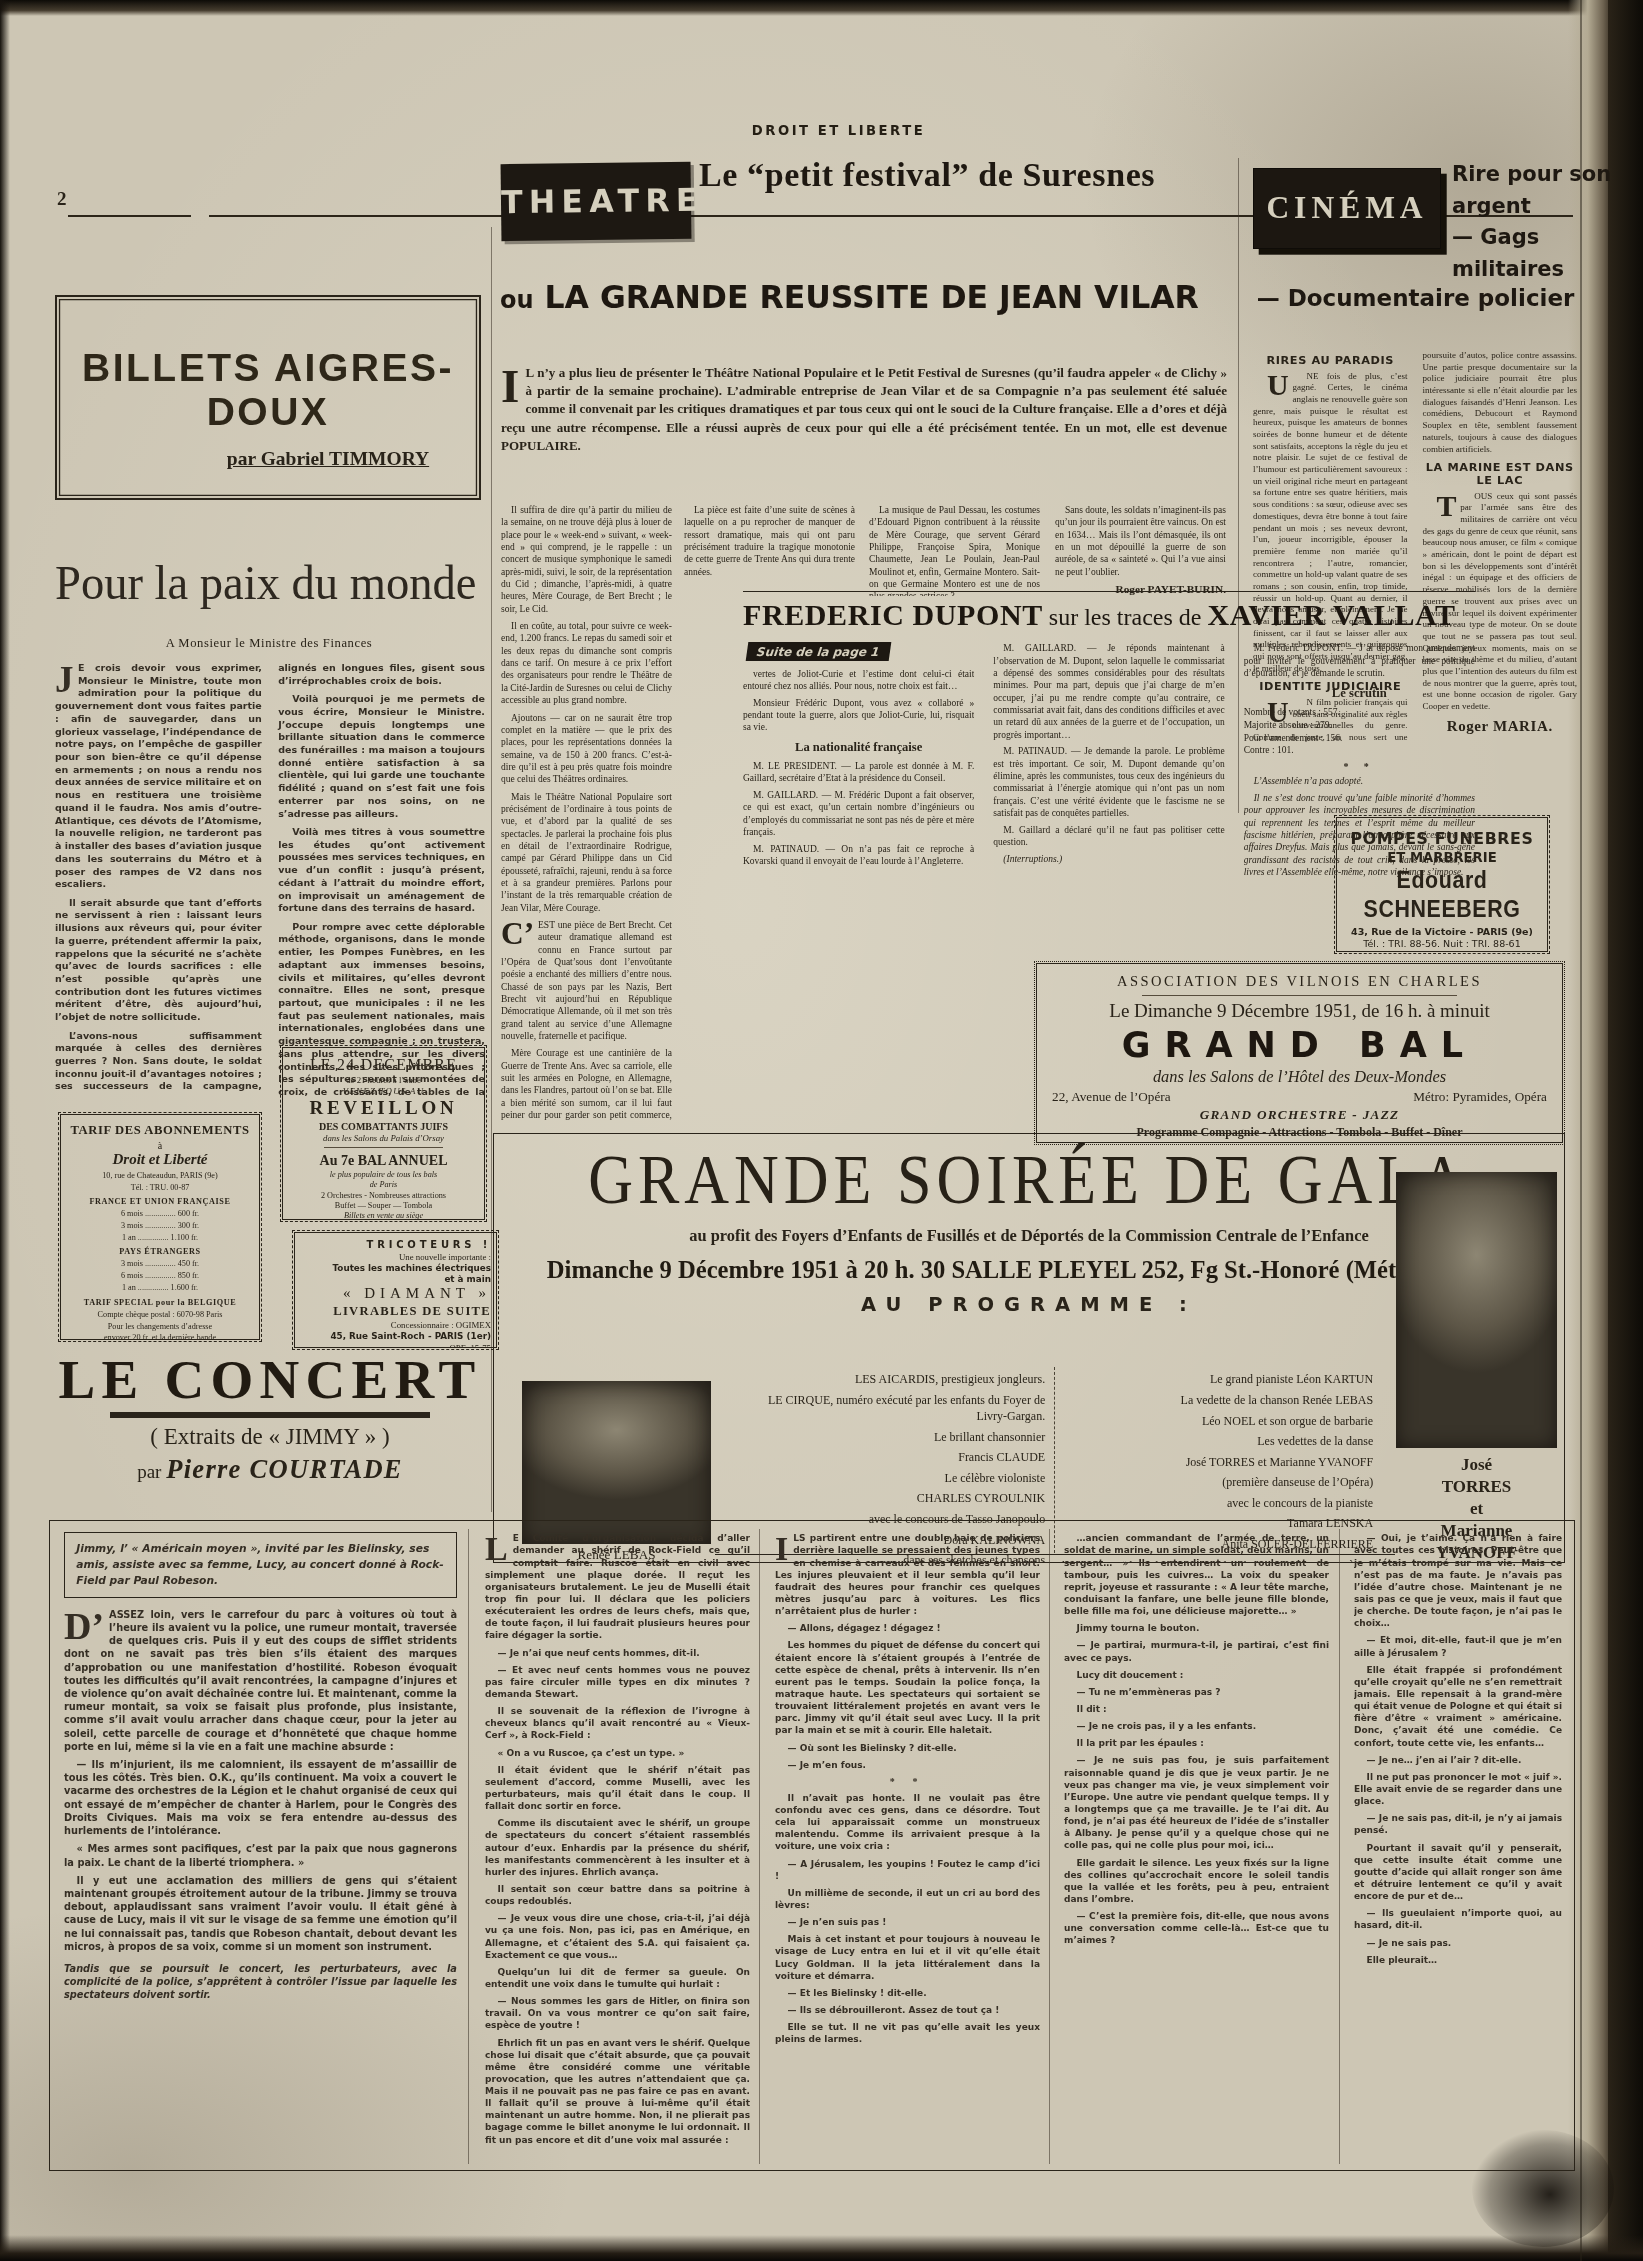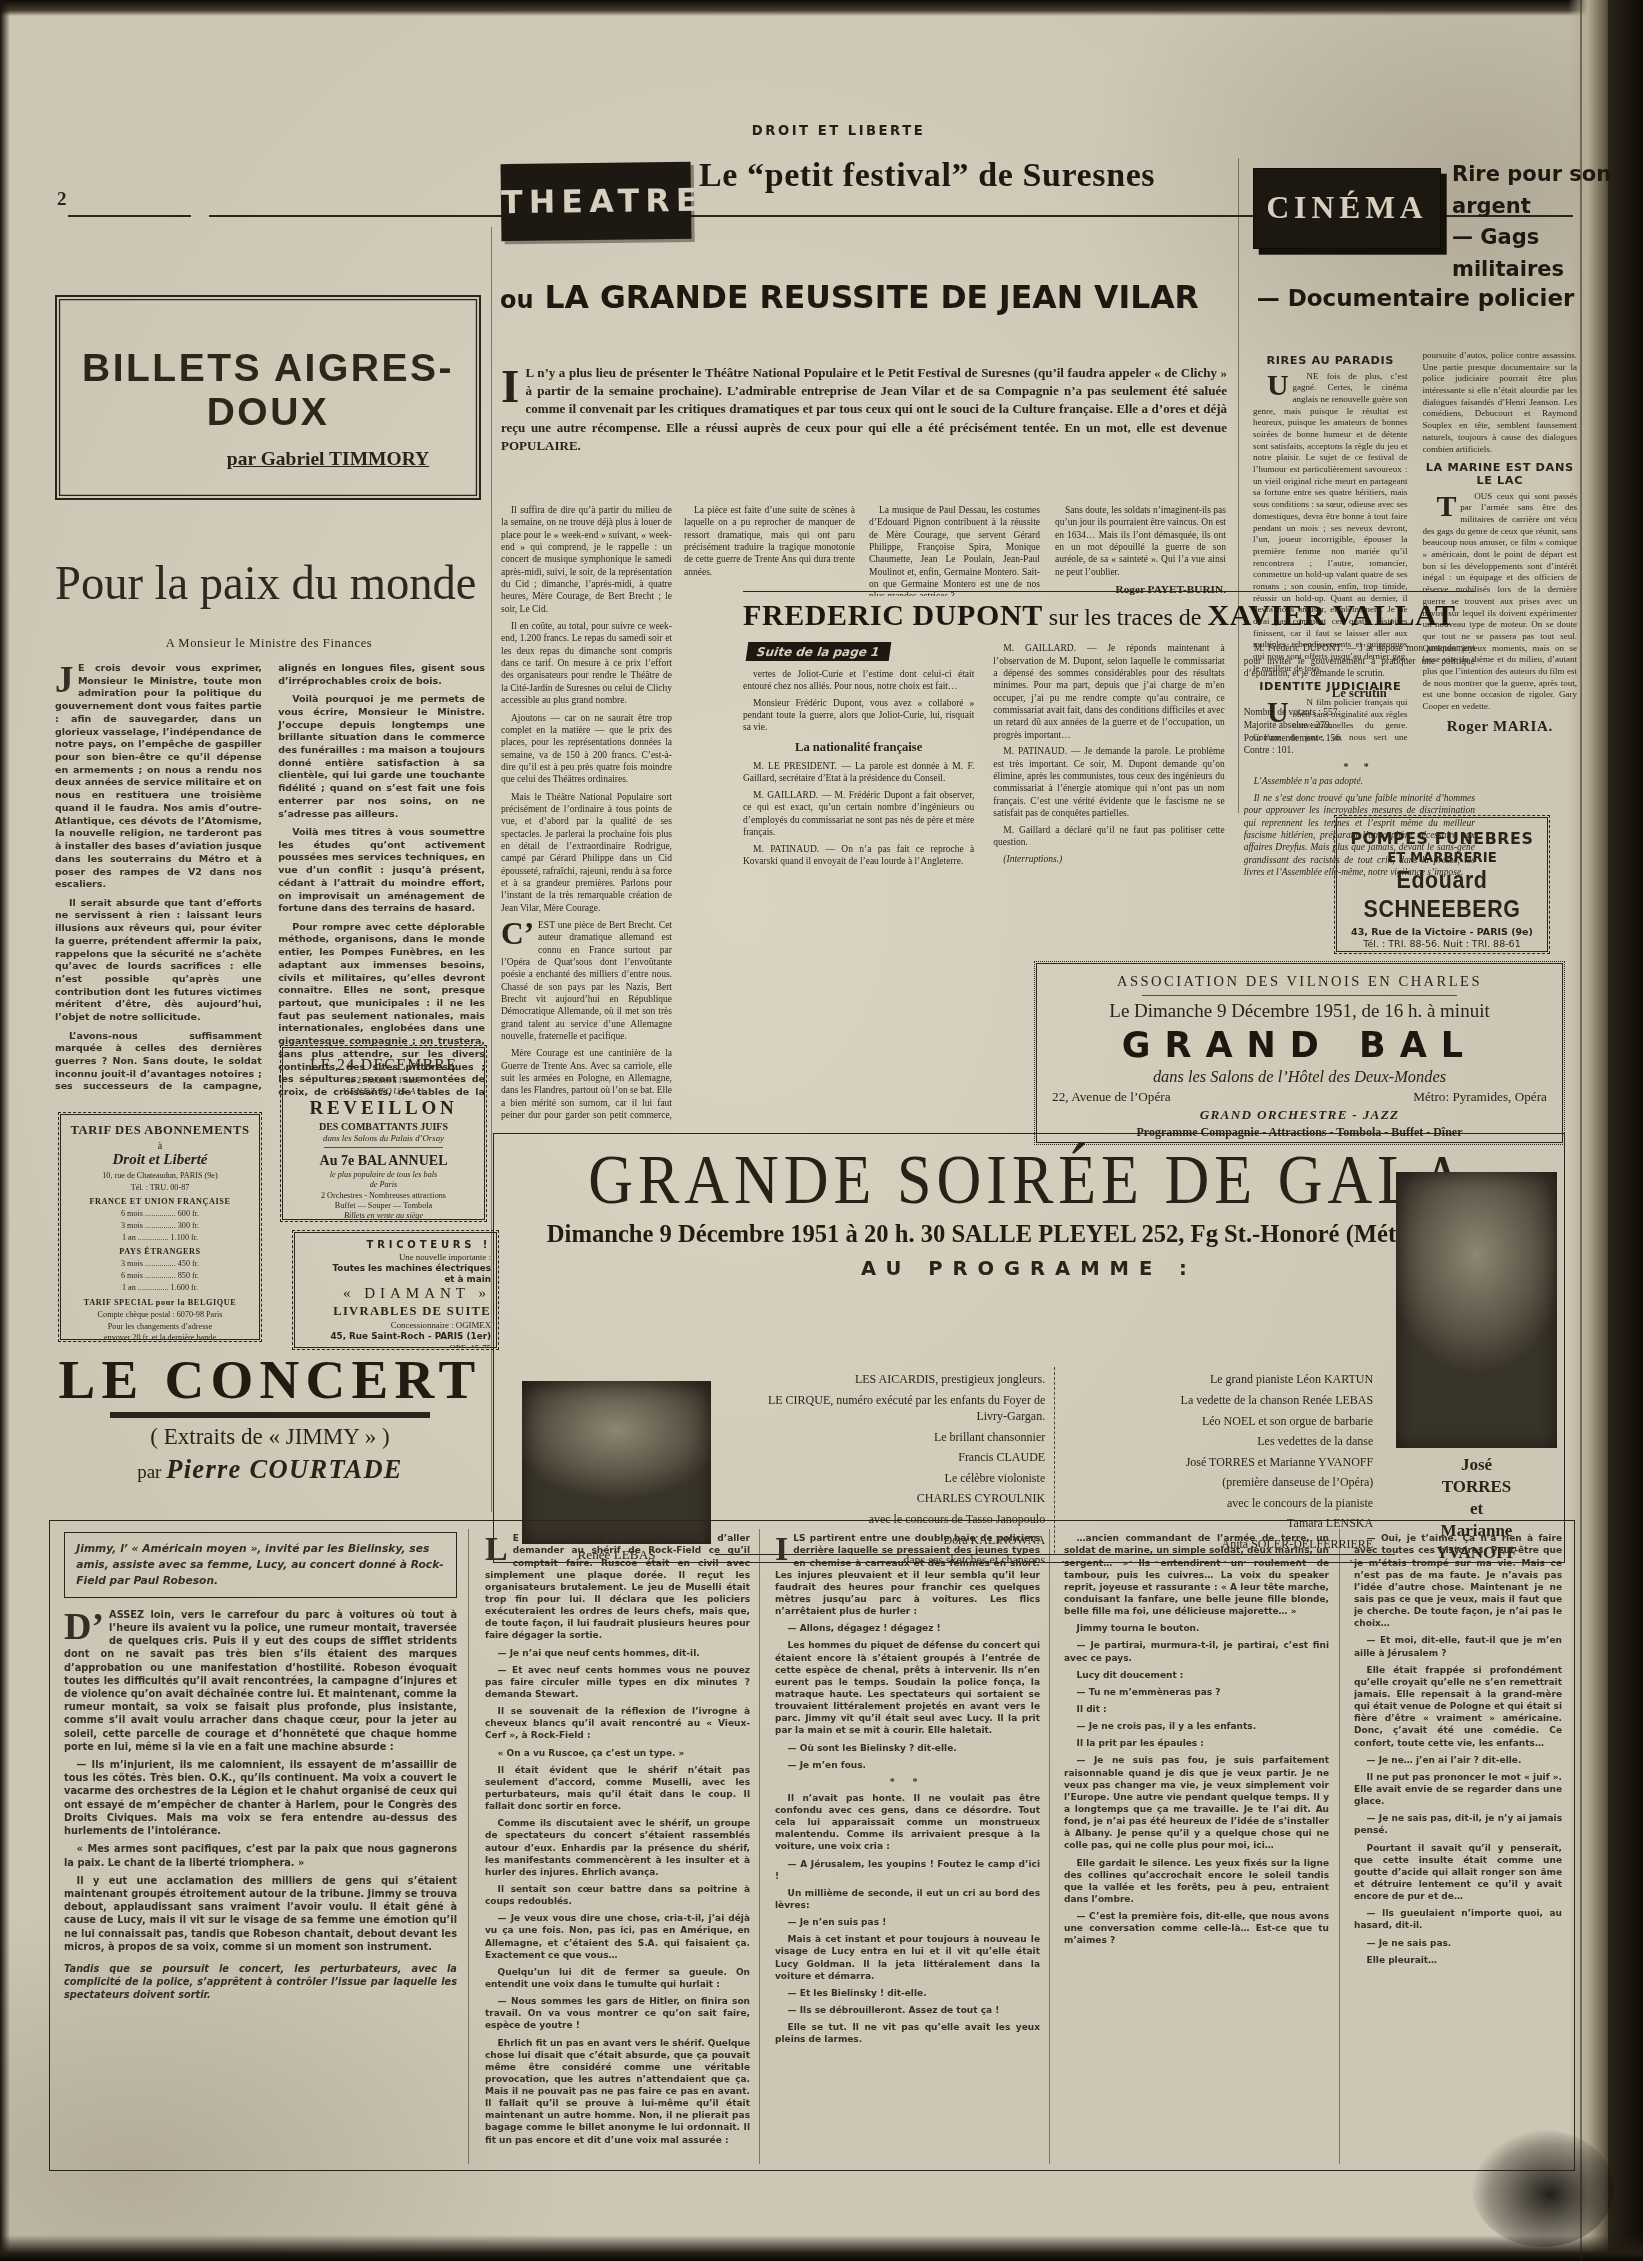--- a/index.html
+++ b/index.html
@@ -380,20 +380,21 @@
     <div class="bal-addr" data-name="bal-address-row">
       <span data-name="bal-address">22, Avenue de l’Opéra</span>
       <span data-name="bal-metro">Métro: Pyramides, Opéra</span>
     </div>
     <p class="bal-orch" data-name="bal-orchestra">GRAND ORCHESTRE - JAZZ</p>
     <p class="bal-feat" data-name="bal-features">Programme Compagnie  -  Attractions  -  Tombola  -  Buffet  -  Dîner</p>
   </div>
 
   <section class="abs gala" data-name="gala-ad">
     <h1 class="gala-title" data-name="gala-title">GRANDE SOIRÉE DE GALA</h1>
+    <p class="gala-benefit" data-name="gala-benefit-line">au profit des Foyers d’Enfants de Fusillés et de Déportés de la Commission Centrale de l’Enfance</p>
     <p class="gala-when" data-name="gala-date-venue">Dimanche 9 Décembre 1951 à 20 h. 30  SALLE PLEYEL 252, Fg St.-Honoré (Métro: Ternes)</p>
     <p class="gala-prog-label" data-name="gala-program-label">AU  PROGRAMME :</p>
     <div class="photo gala-photoL" data-name="photo-renee-lebas"></div>
     <div class="gala-capL" data-name="photo-caption-renee-lebas">Renée LEBAS</div>
     <div class="gala-cols" data-name="gala-program-columns">
       <div class="gala-colL" data-name="gala-program-left">
           <p data-name="text-line">LES AICARDIS, prestigieux jongleurs.</p>
           <p data-name="text-line">LE CIRQUE, numéro exécuté par les enfants du Foyer de Livry-Gargan.</p>
           <p data-name="text-line">Le brillant chansonnier</p>
           <p data-name="text-line">Francis CLAUDE</p>

